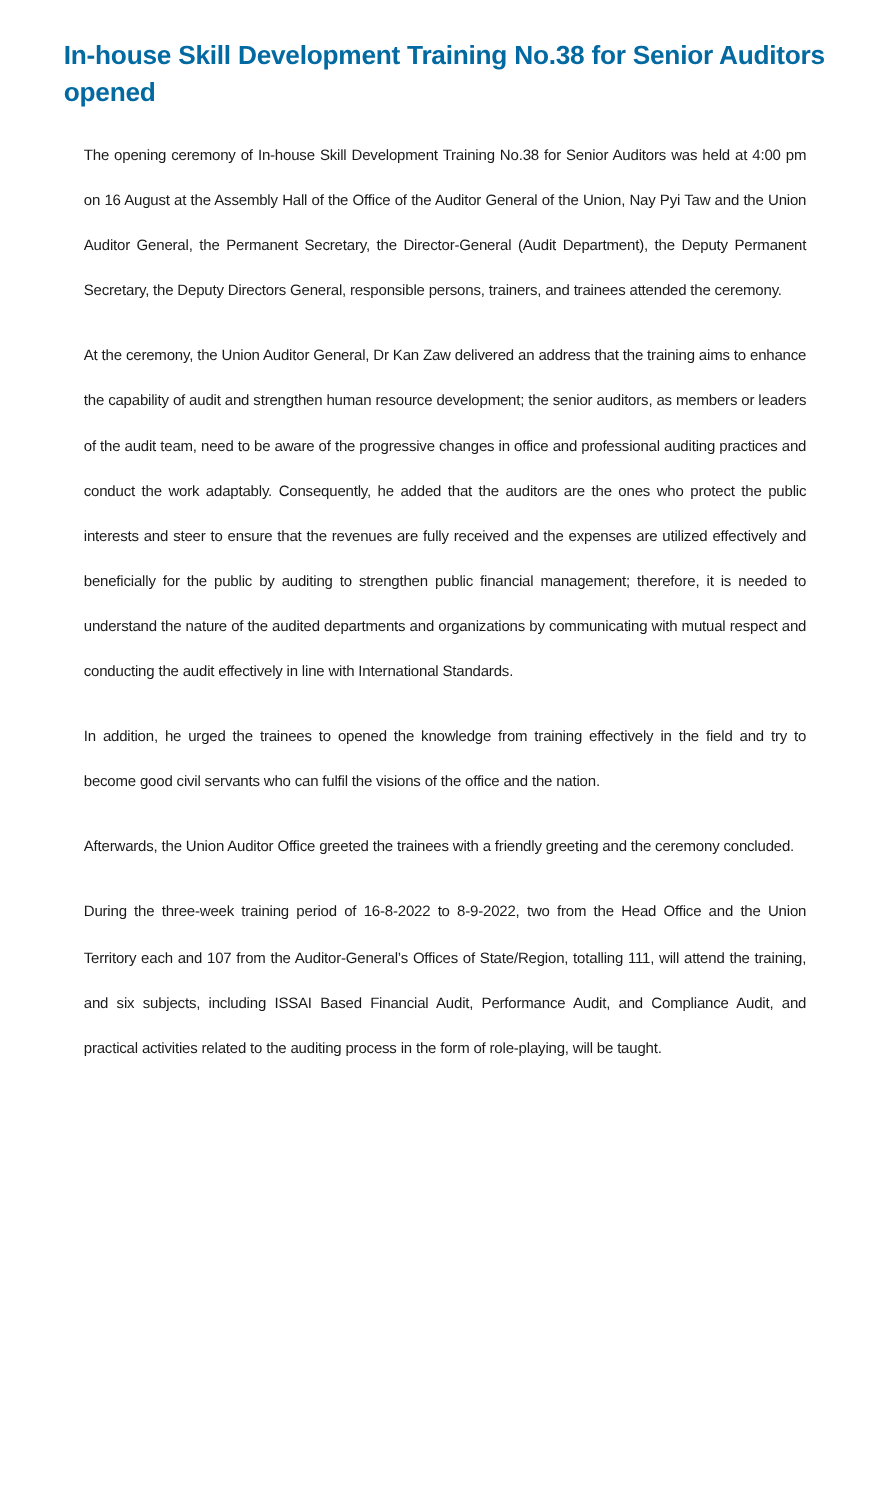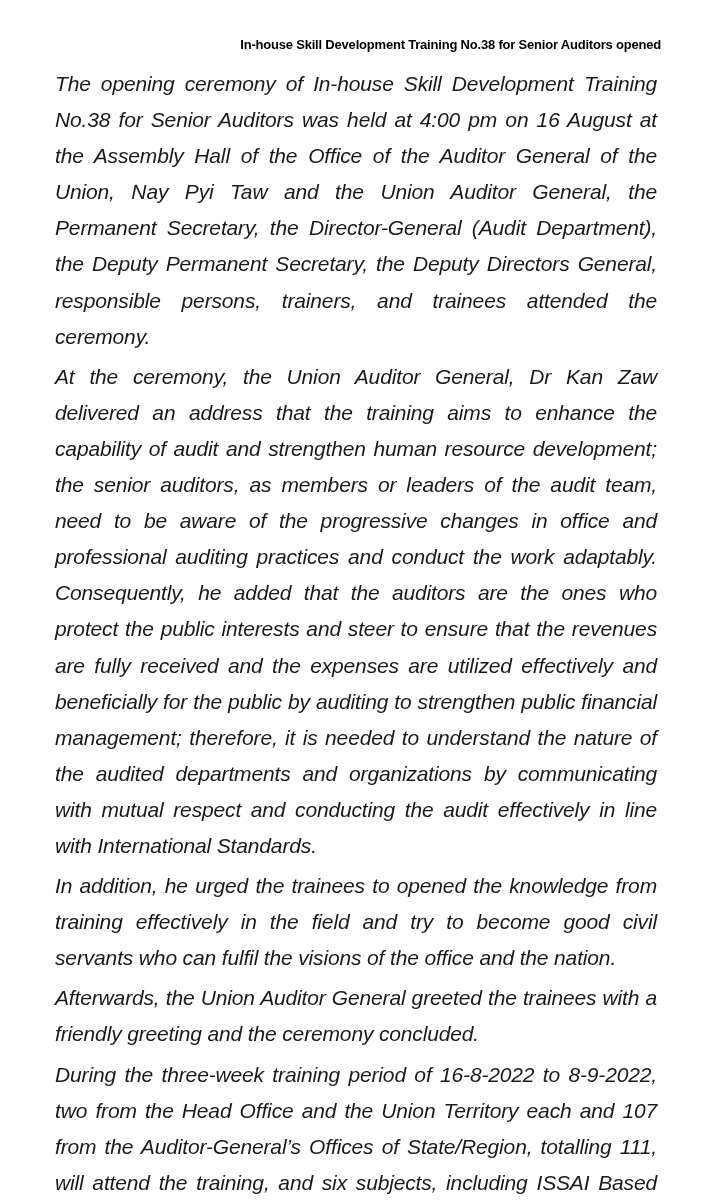--- a/index.html
+++ b/index.html
@@ -15,40 +15,39 @@
     }
     .page {
       position: absolute;
       left: 51px;
       top: 30px;
       width: 610px;
       color: #1a1a1a;
       font-family: "Liberation Sans", sans-serif;
     }
     .title {
-      text-align: right;
+      text-align: left;
       font-weight: bold;
-      font-size: 13px;
+      font-size: 21px;
       line-height: 30px;
       margin: 0 0 6px 0;
       letter-spacing: -0.2px;
-      color: #000000;
+      color: #0369a1;
     }
     .para {
-      margin: 4px;
-      font-size: 21px;
+      margin: 16px;
+      font-size: 12px;
       line-height: 36.1px;
       text-align: justify;
       letter-spacing: -0.15px;
-      font-style: italic;
     }
   </style>
 </head>
 <body>
 
 <div class="page">
   <h1 class="title">In-house Skill Development Training No.38 for Senior Auditors opened</h1>
   <p class="para">The opening ceremony of In-house Skill Development Training No.38 for Senior Auditors was held at 4:00 pm on 16 August at the Assembly Hall of the Office of the Auditor General of the Union, Nay Pyi Taw and the Union Auditor General, the Permanent Secretary, the Director-General (Audit Department), the Deputy Permanent Secretary, the Deputy Directors General, responsible persons, trainers, and trainees attended the ceremony.</p>
   <p class="para">At the ceremony, the Union Auditor General, Dr Kan Zaw delivered an address that the training aims to enhance the capability of audit and strengthen human resource development; the senior auditors, as members or leaders of the audit team, need to be aware of the progressive changes in office and professional auditing practices and conduct the work adaptably. Consequently, he added that the auditors are the ones who protect the public interests and steer to ensure that the revenues are fully received and the expenses are utilized effectively and beneficially for the public by auditing to strengthen public financial management; therefore, it is needed to understand the nature of the audited departments and organizations by communicating with mutual respect and conducting the audit effectively in line with International Standards.</p>
   <p class="para">In addition, he urged the trainees to opened the knowledge from training effectively in the field and try to become good civil servants who can fulfil the visions of the office and the nation.</p>
-  <p class="para">Afterwards, the Union Auditor General greeted the trainees with a friendly greeting and the ceremony concluded.</p>
+  <p class="para">Afterwards, the Union Auditor Office greeted the trainees with a friendly greeting and the ceremony concluded.</p>
   <p class="para">During the three-week training period of 16-8-2022 to 8-9-2022, two from the Head Office and the Union Territory each and 107 from the Auditor-General’s Offices of State/Region, totalling 111, will attend the training, and six subjects, including ISSAI Based Financial Audit, Performance Audit, and Compliance Audit, and practical activities related to the auditing process in the form of role-playing, will be taught.</p>
 </div>
 
 </body></html>

